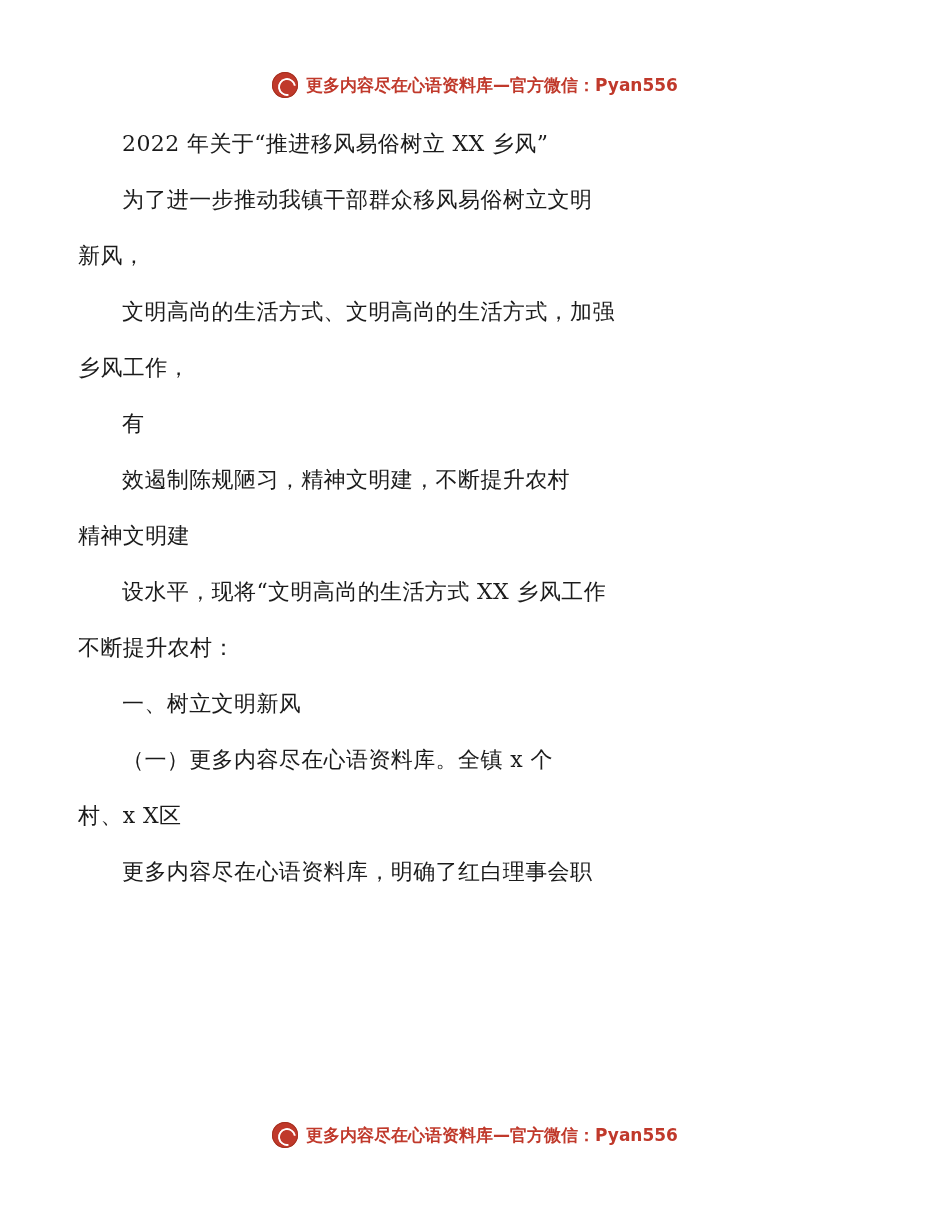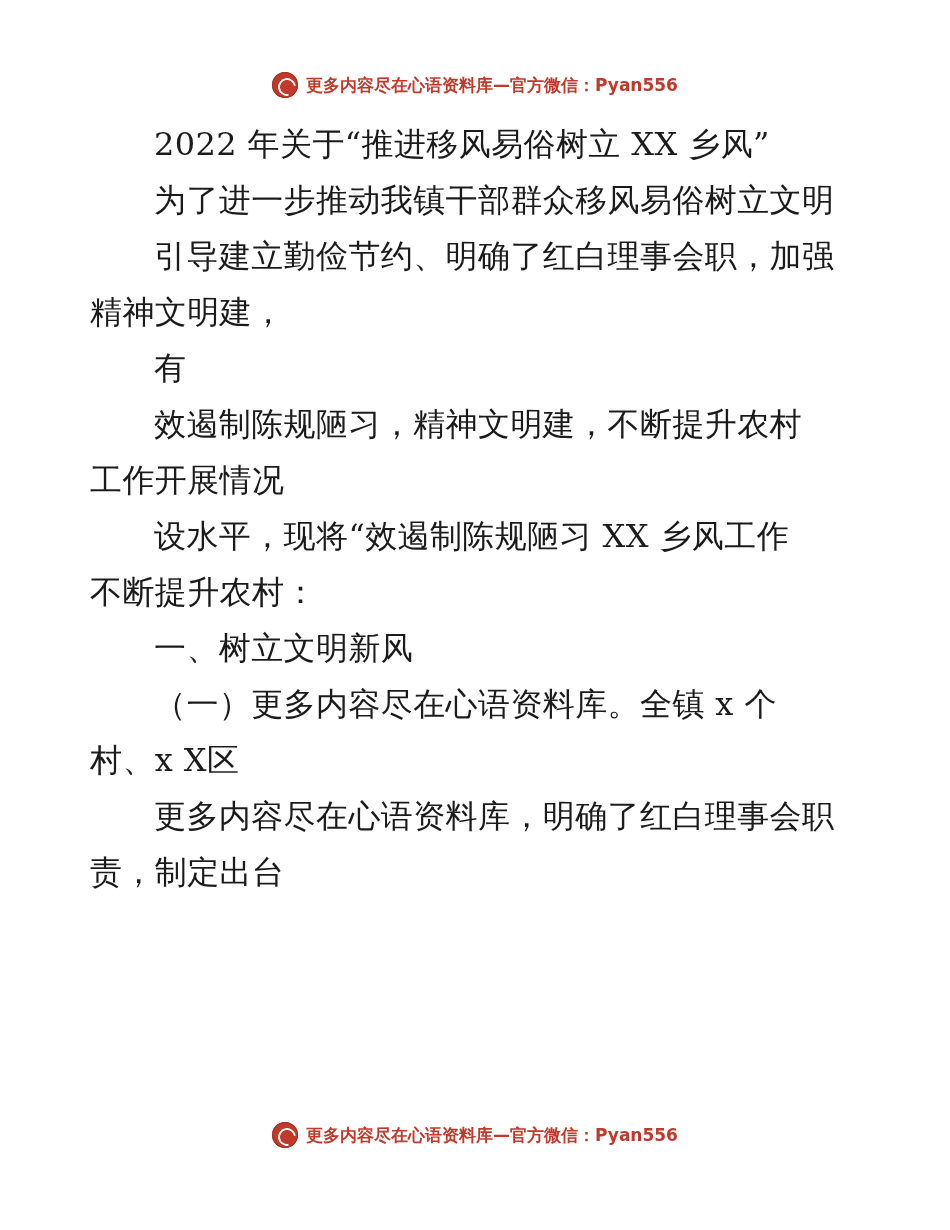--- a/index.html
+++ b/index.html
@@ -74,24 +74,24 @@
 
   
   .doc-body {
     position: absolute;
     top: 116px;
     left: 78px;
     width: 800px;
   }
   .para {
     font-family: "DejaVu Serif", serif;
-    font-size: 32px;
+    font-size: 22px;
     line-height: 56px;
     color: #1b1b1b;
-    margin: 0 0 0 12px;
+    margin: 0 0 0 0;
     text-align: left;
     letter-spacing: 0.4px;
     white-space: pre-wrap;
     word-break: break-all;
   }
   .indent {
     text-indent: 2em;
   }
 </style>
 </head>
@@ -100,32 +100,32 @@
 <div class="page">
 
   <div class="watermark watermark-top">
     <span class="wm-logo"></span>
     <span class="wm-text">更多内容尽在心语资料库—官方微信：Pyan556</span>
   </div>
 
   <div class="doc-body">
     <p class="para indent">2022 年关于“推进移风易俗树立 XX 乡风”</p>
     <p class="para indent">为了进一步推动我镇干部群众移风易俗树立文明</p>
-    <p class="para indent">引导建立勤俭节约、明确了红白理事会职，加强</p>
-    <p class="para">精神文明建，</p>
+    <p class="para">新风，</p>
+    <p class="para indent">文明高尚的生活方式、文明高尚的生活方式，加强</p>
+    <p class="para">乡风工作，</p>
     <p class="para indent">有</p>
     <p class="para indent">效遏制陈规陋习，精神文明建，不断提升农村</p>
-    <p class="para">工作开展情况</p>
-    <p class="para indent">设水平，现将“效遏制陈规陋习 XX 乡风工作</p>
+    <p class="para">精神文明建</p>
+    <p class="para indent">设水平，现将“文明高尚的生活方式 XX 乡风工作</p>
     <p class="para">不断提升农村：</p>
     <p class="para indent">一、树立文明新风</p>
     <p class="para indent">（一）更多内容尽在心语资料库。全镇 x 个</p>
     <p class="para">村、x X区</p>
     <p class="para indent">更多内容尽在心语资料库，明确了红白理事会职</p>
-    <p class="para">责，制定出台</p>
   </div>
 
   <div class="watermark watermark-bottom">
     <span class="wm-logo"></span>
     <span class="wm-text">更多内容尽在心语资料库—官方微信：Pyan556</span>
   </div>
 
 </div>
 
 </body></html>

